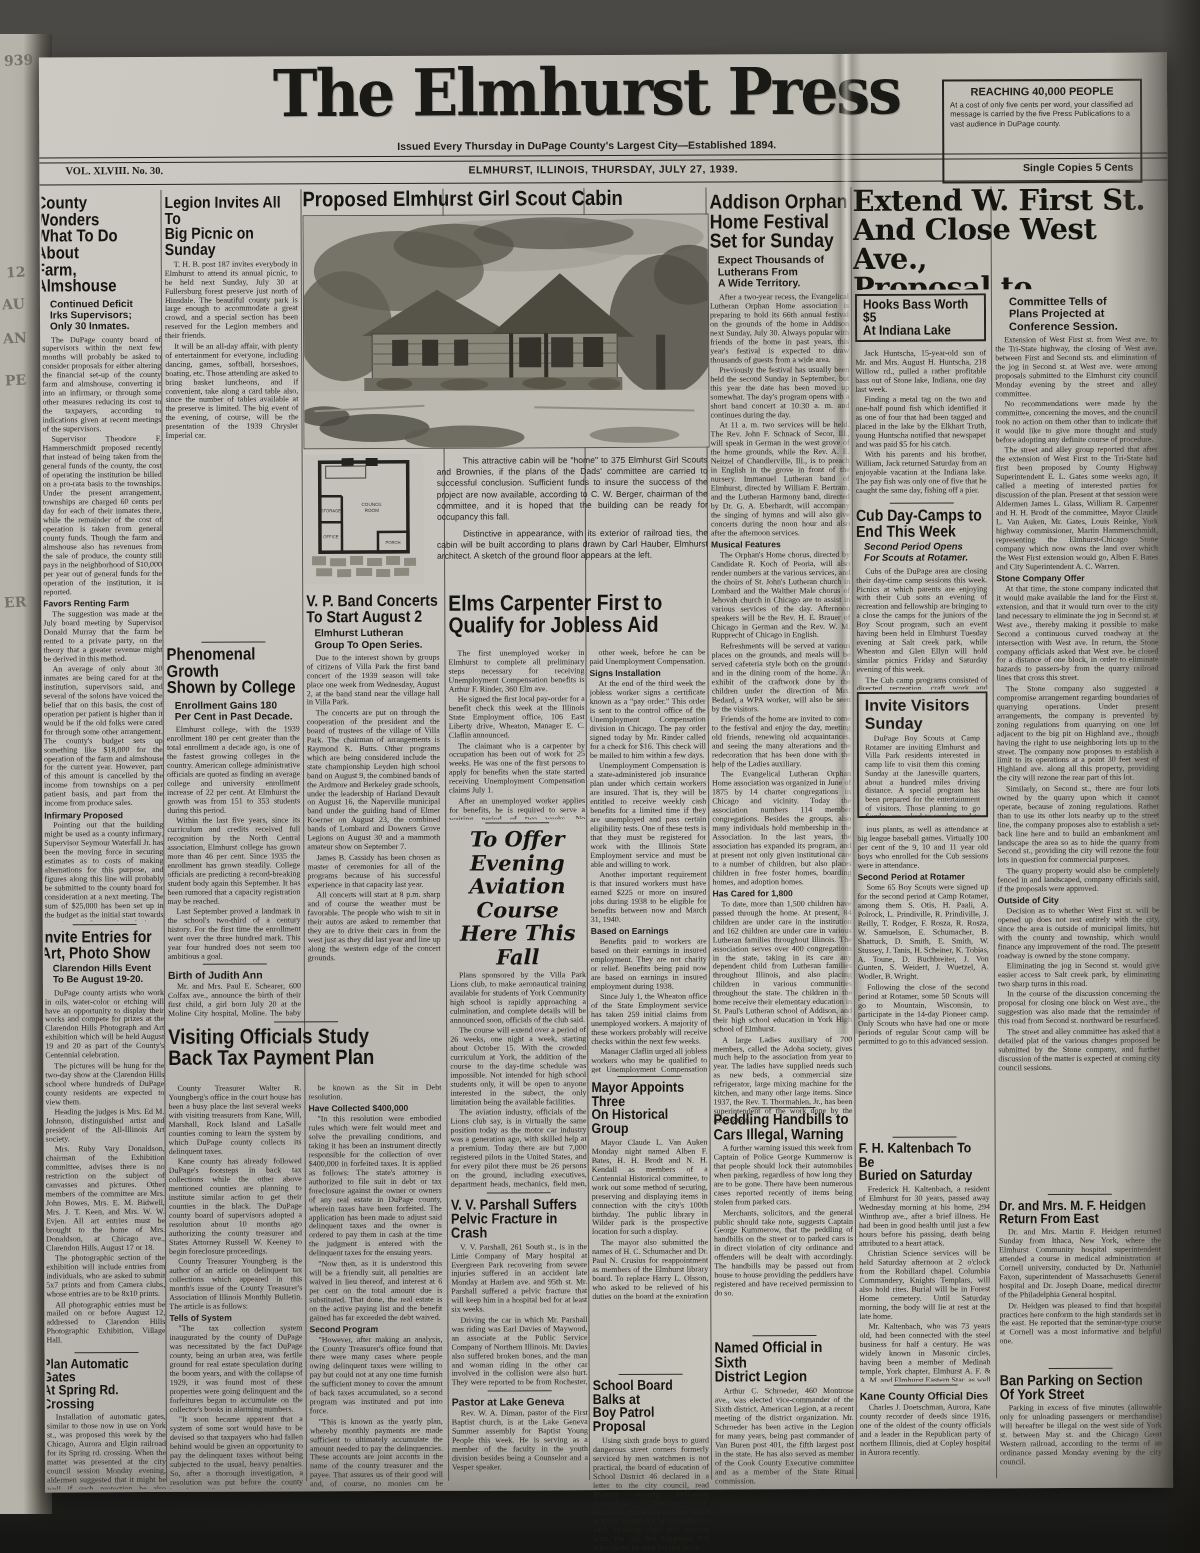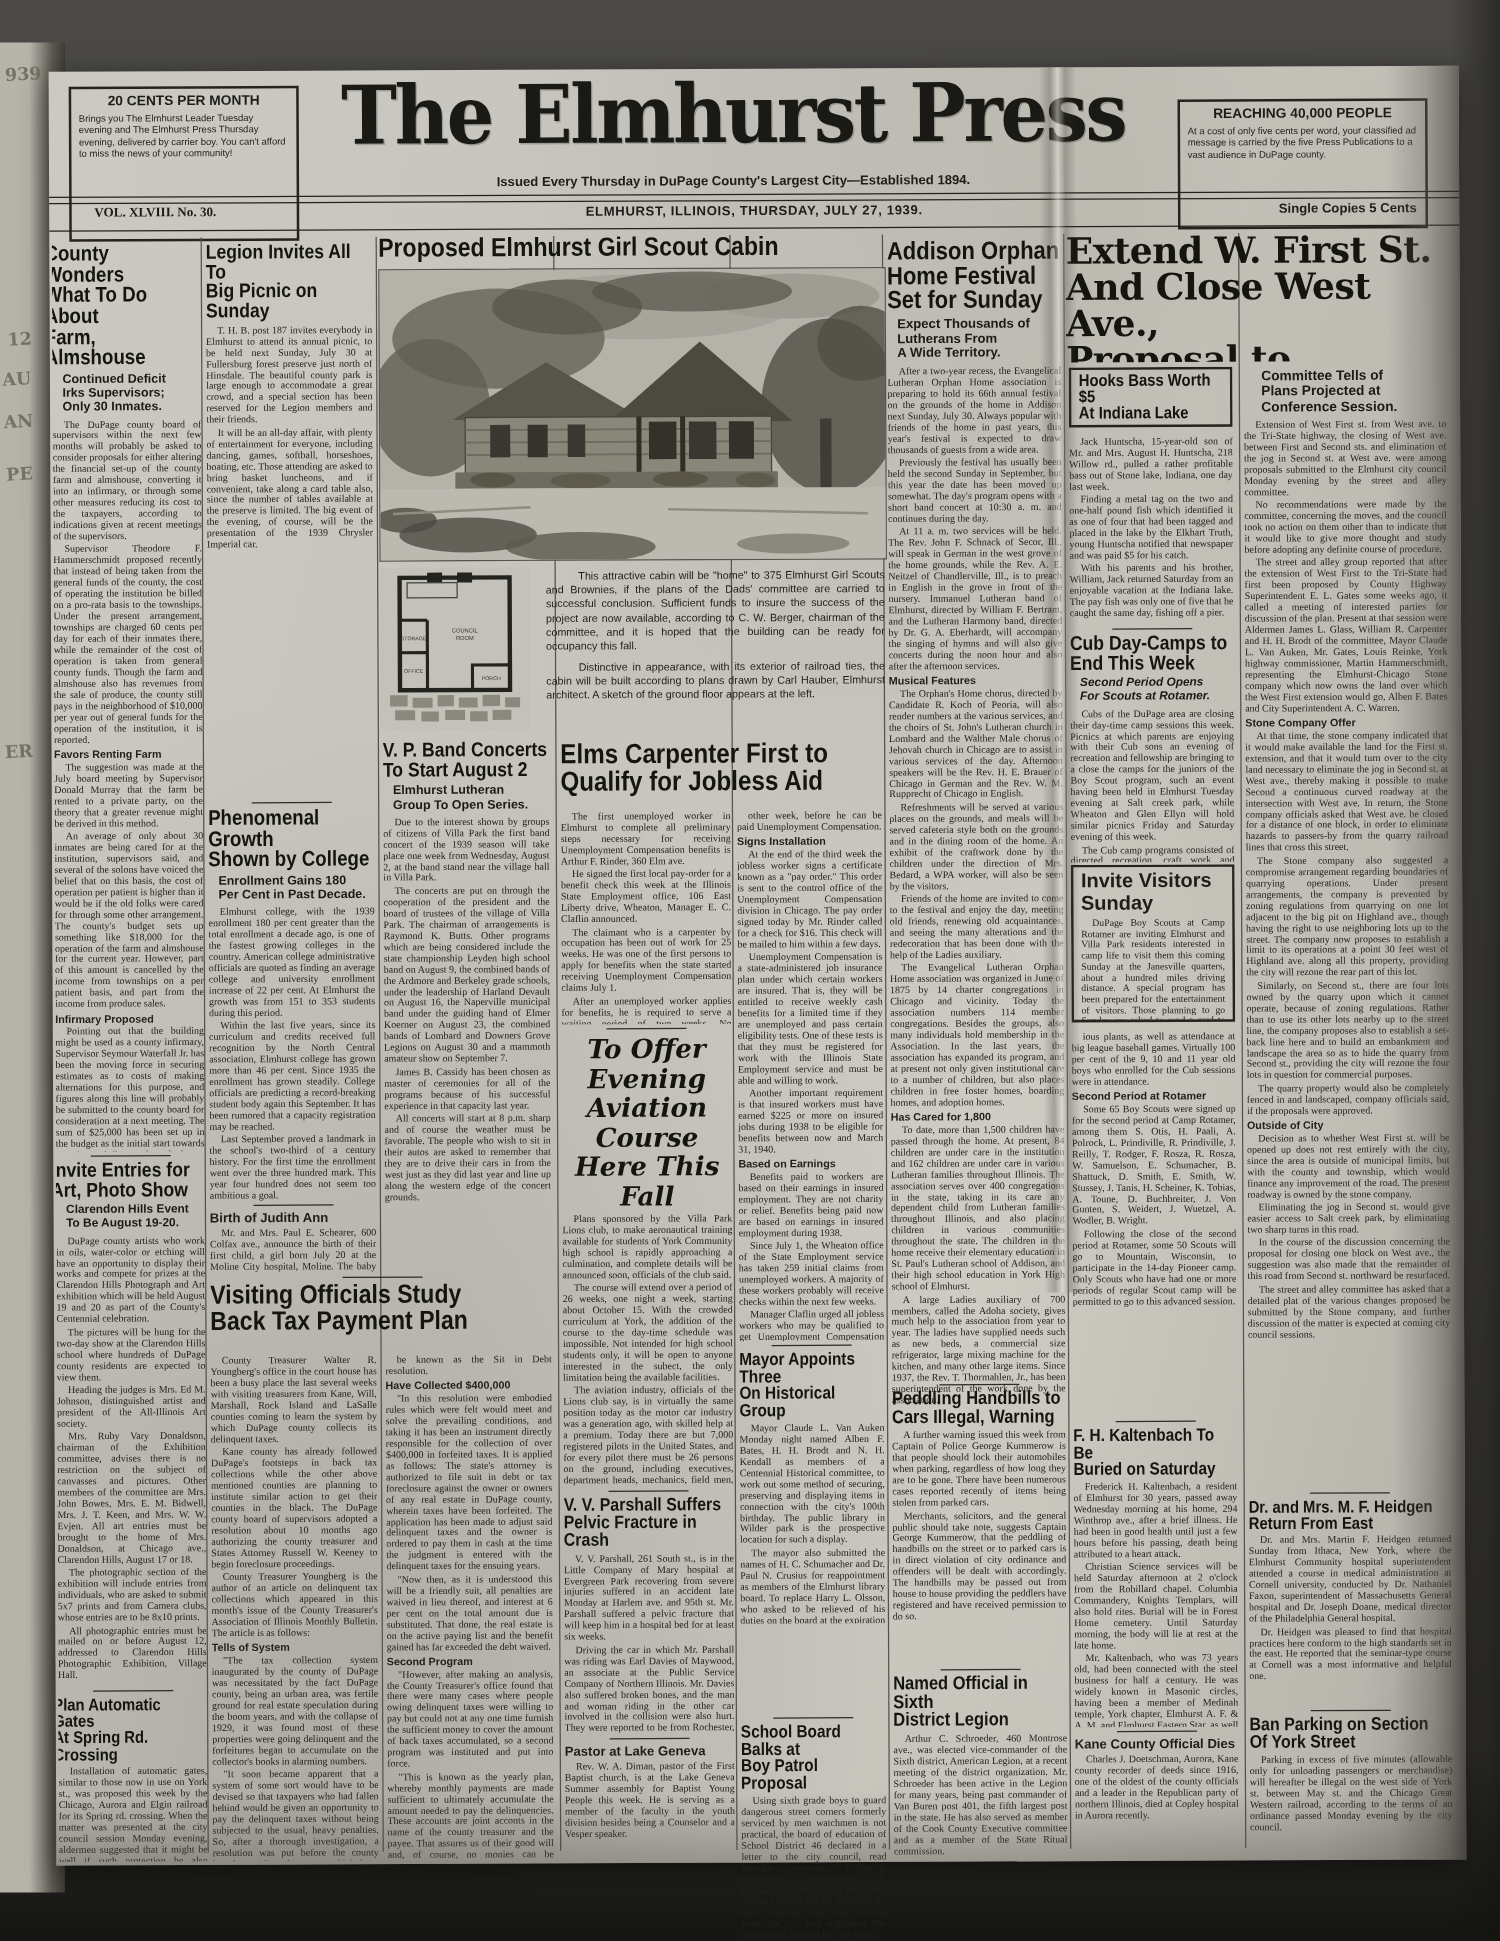--- a/index.html
+++ b/index.html
@@ -32,21 +32,21 @@
   .nameplate{position:absolute;left:185px;top:2px;width:725px;text-align:center;
     font-family:"DejaVu Serif",serif;font-weight:bold;font-size:60px;letter-spacing:-2px;
     color:#191915;transform:scaleY(1.08);text-shadow:1px 1px 0 rgba(40,40,30,.25);}
   .tagline{position:absolute;left:185px;top:84px;width:725px;text-align:center;
     font-family:"Liberation Sans",sans-serif;font-weight:bold;font-size:10.5px;}
   .drule{position:absolute;left:0;width:1128px;height:4px;
     border-top:1.4px solid #22221e;border-bottom:1px solid #22221e;}
   .srule{position:absolute;left:0;width:1128px;border-top:1.6px solid #22221e;}
   .foliorow{position:absolute;left:0;top:106px;width:1128px;height:18px;
     font-family:"Liberation Sans",sans-serif;font-weight:bold;font-size:10.5px;}
-  .folio-vol{position:absolute;left:12px;top:2px;font-family:"Liberation Serif",serif;padding-left:24px;}
+  .folio-vol{position:absolute;left:2px;top:2px;font-family:"Liberation Serif",serif;padding-left:24px;}
   .folio-date{position:absolute;left:0;width:100%;text-align:center;top:2px;letter-spacing:.5px;}
   .folio-price{position:absolute;right:34px;top:2px;}
   
   .vrule{position:absolute;width:0;border-left:1px solid #55534b;top:133px;height:1292px;}
   
   .art{position:absolute;overflow:hidden;}
   .sep::before{content:"";display:block;width:64px;border-top:1.2px solid #2c2c28;margin:1px auto 4px;}
   .hl{font-family:"Liberation Sans",sans-serif;font-weight:bold;line-height:.98;
     white-space:pre-line;margin:0 0 3px;color:#151510;transform:scaleX(.88);
     transform-origin:0 50%;width:113%;}
@@ -81,24 +81,20 @@
     <span class="edge-frag" style="left:4px;top:18px;">939</span>
     <span class="edge-frag" style="left:6px;top:230px;">12</span>
     <span class="edge-frag" style="left:2px;top:262px;">AU</span>
     <span class="edge-frag" style="left:3px;top:296px;">AN</span>
     <span class="edge-frag" style="left:5px;top:338px;">PE</span>
     <span class="edge-frag" style="left:4px;top:560px;">ER</span>
   </div>
 
   <div class="paper">
 
-    <div class="mast-box" style="left:16px;top:12px;width:168px;height:112px;">
-      <div class="bt">20 CENTS PER MONTH</div>
-      <div class="bs">Brings you The Elmhurst Leader Tuesday evening and The Elmhurst Press Thursday evening, delivered by carrier boy. You can't afford to miss the news of your community!</div>
-    </div>
 
     <div class="nameplate">The Elmhurst Press</div>
     <div class="tagline">Issued Every Thursday in DuPage County's Largest City—Established 1894.</div>
 
     <div class="mast-box" style="left:903px;top:26px;width:184px;height:92px;">
       <div class="bt">REACHING 40,000 PEOPLE</div>
       <div class="bs">At a cost of only five cents per word, your classified ad message is carried by the five Press Publications to a vast audience in DuPage county.</div>
     </div>
 
     <div class="drule" style="top:100px;"></div>

